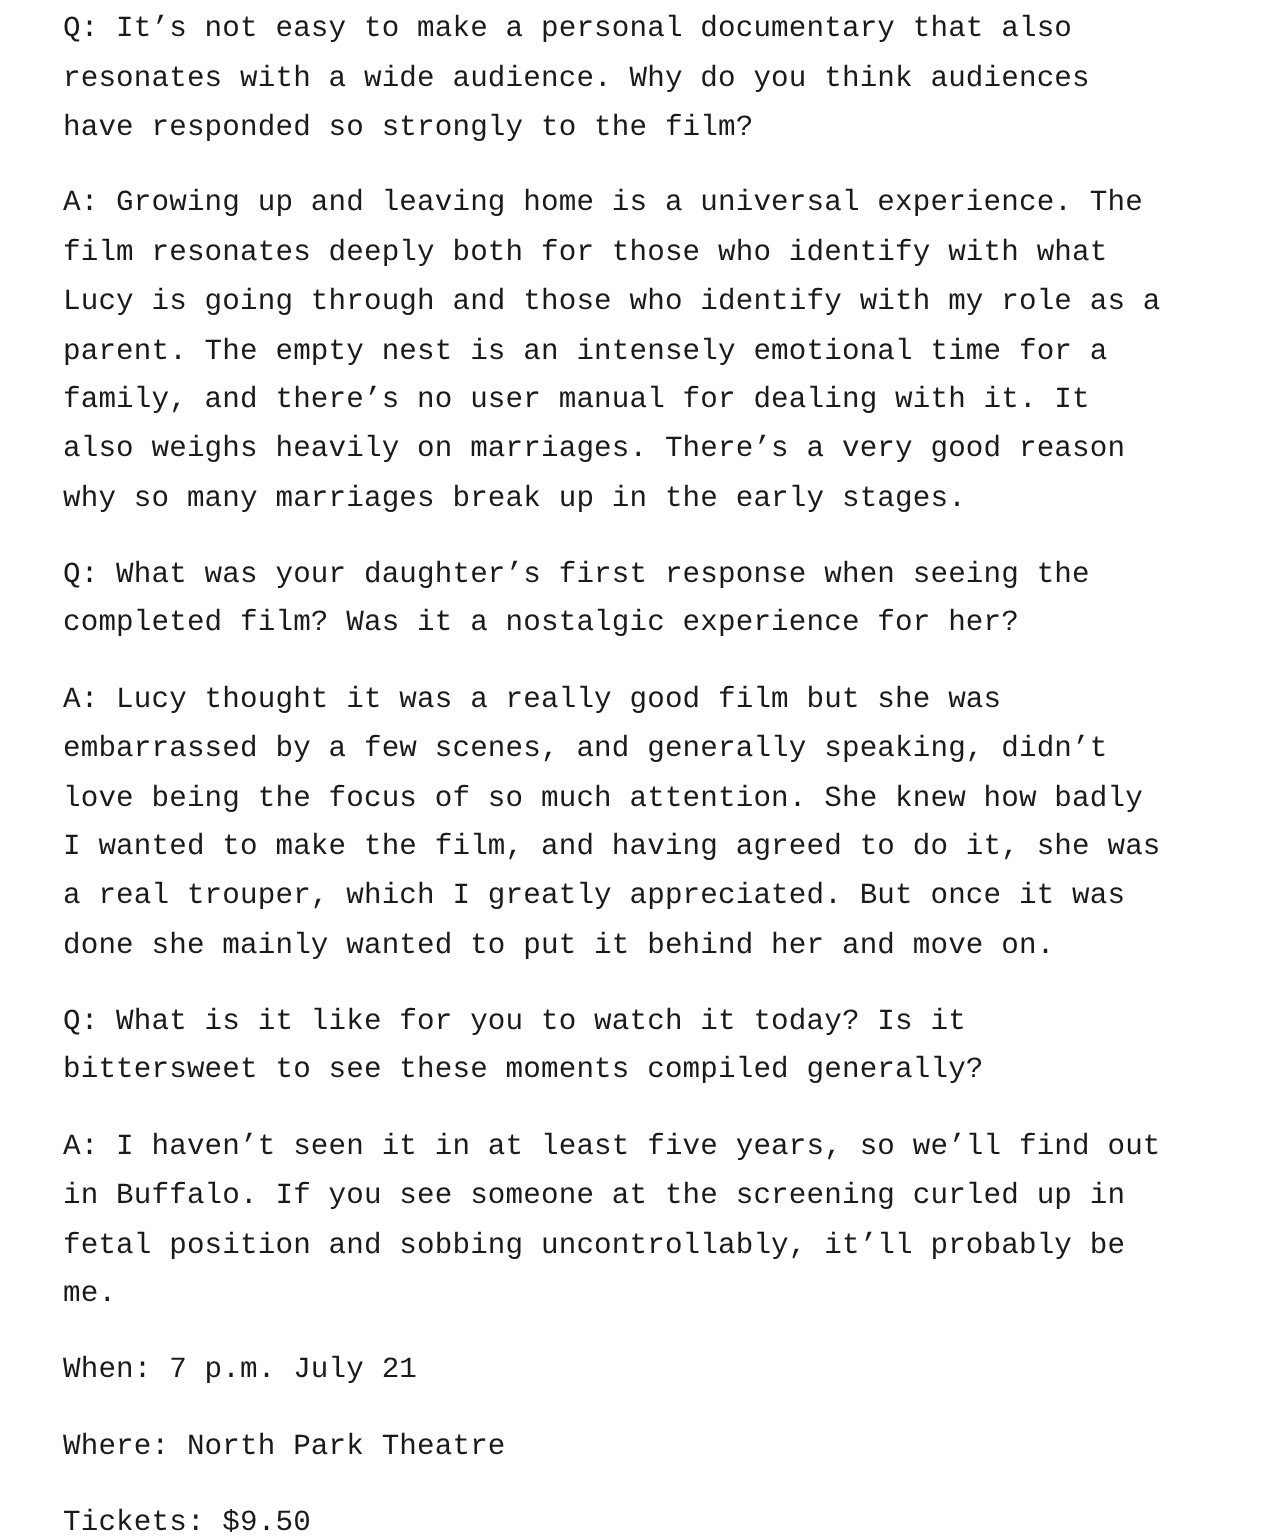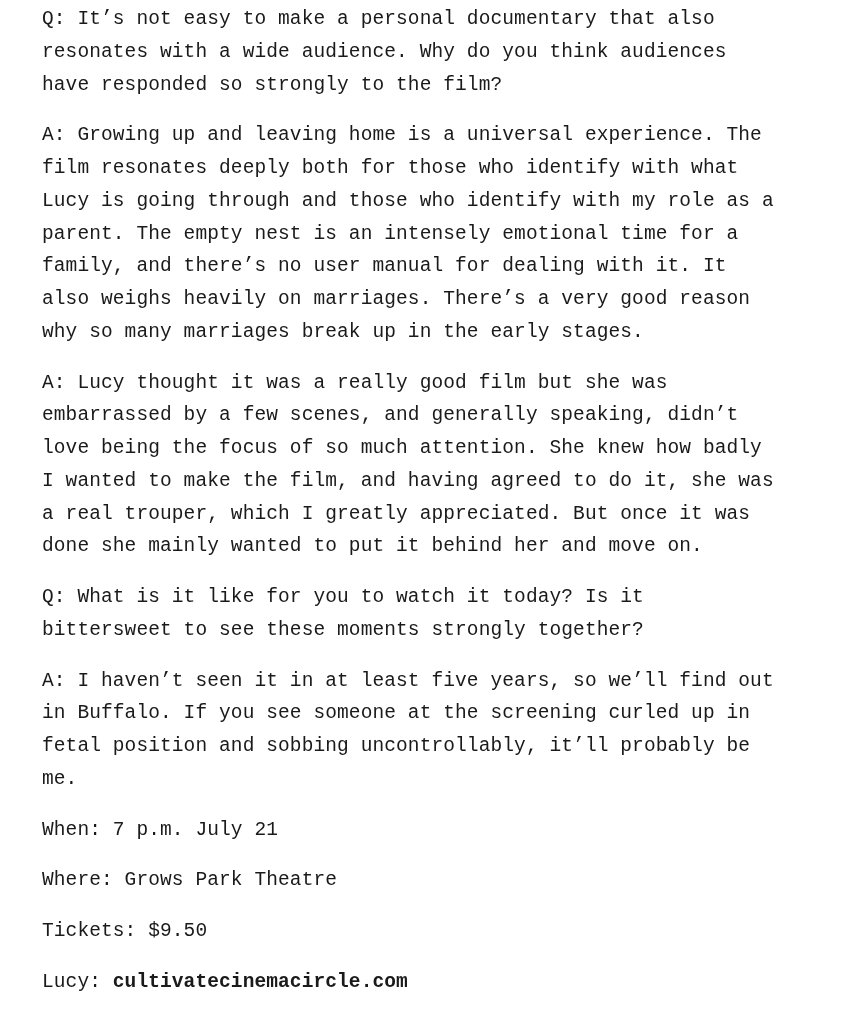--- a/index.html
+++ b/index.html
@@ -35,29 +35,30 @@
 </style>
 </head>
 <body>
 
 <main class="article">
 
   <p class="para">Q: It’s not easy to make a personal documentary that also resonates with a wide audience. Why do you think audiences have responded so strongly to the film?</p>
 
   <p class="para">A: Growing up and leaving home is a universal experience. The film resonates deeply both for those who identify with what Lucy is going through and those who identify with my role as a parent. The empty nest is an intensely emotional time for a family, and there’s no user manual for dealing with it. It also weighs heavily on marriages. There’s a very good reason why so many marriages break up in the early stages.</p>
 
+  <p class="para">Q: What was your daughter’s first response when seeing the completed film? Was it a nostalgic experience for her?</p>
 
   <p class="para">A: Lucy thought it was a really good film but she was embarrassed by a few scenes, and generally speaking, didn’t love being the focus of so much attention. She knew how badly I wanted to make the film, and having agreed to do it, she was a real trouper, which I greatly appreciated. But once it was done she mainly wanted to put it behind her and move on.</p>
 
-  <p class="para">Q: What is it like for you to watch it today? Is it bittersweet to see these moments strongly together?</p>
+  <p class="para">Q: What is it like for you to watch it today? Is it bittersweet to see these moments compiled generally?</p>
 
   <p class="para">A: I haven’t seen it in at least five years, so we’ll find out in Buffalo. If you see someone at the screening curled up in fetal position and sobbing uncontrollably, it’ll probably be me.</p>
 
 
   <p class="para">When: 7 p.m. July 21</p>
 
-  <p class="para">Where: Grows Park Theatre</p>
+  <p class="para">Where: North Park Theatre</p>
 
   <p class="para">Tickets: $9.50</p>
 
   <p class="para"><span>Lucy: </span><a class="info-link">cultivatecinemacircle.com</a></p>
 
 </main>
 
 </body></html>

